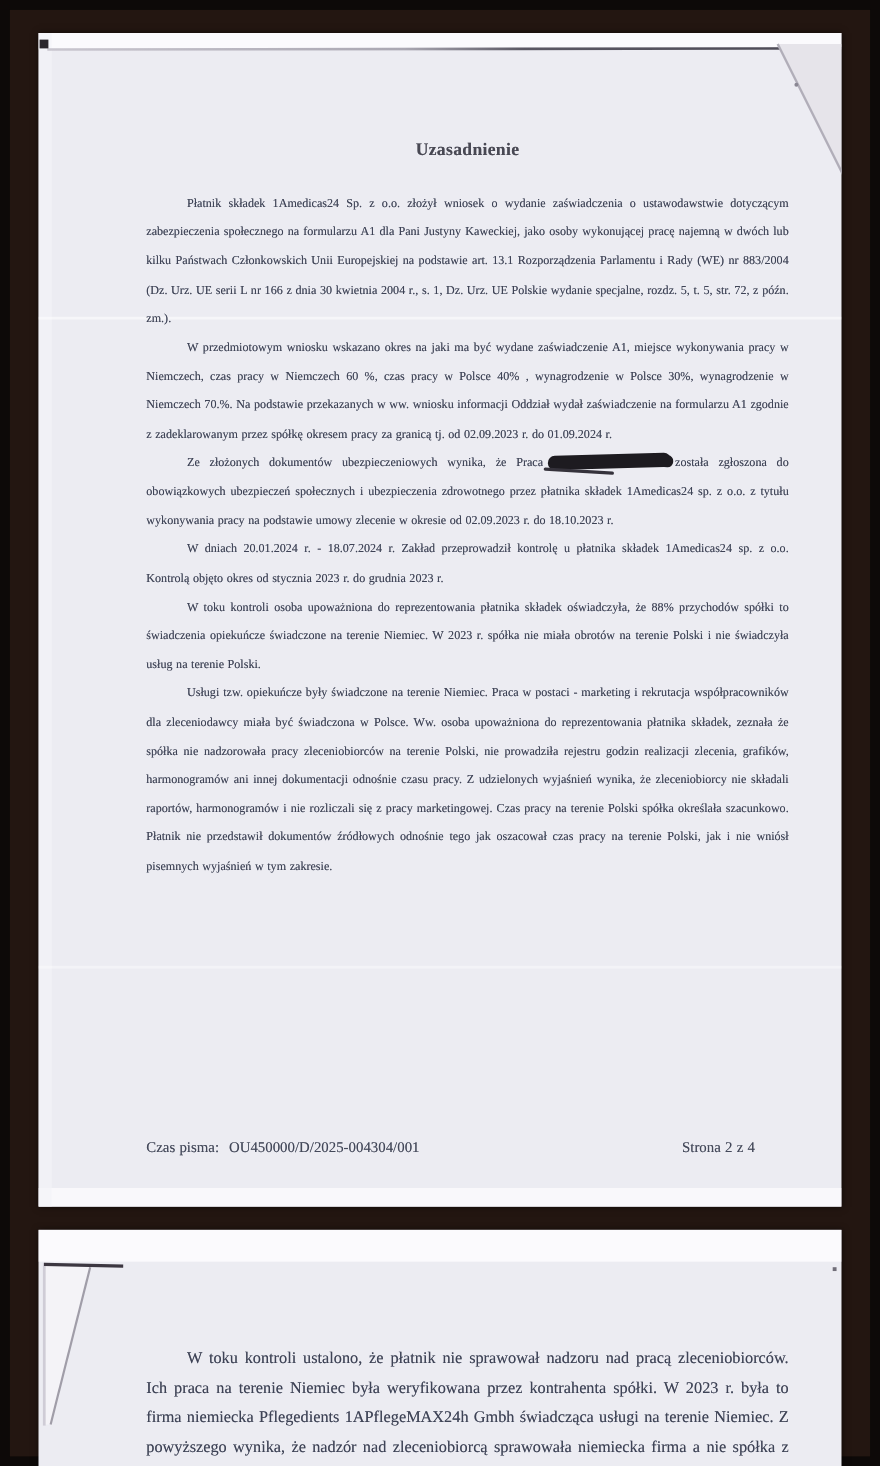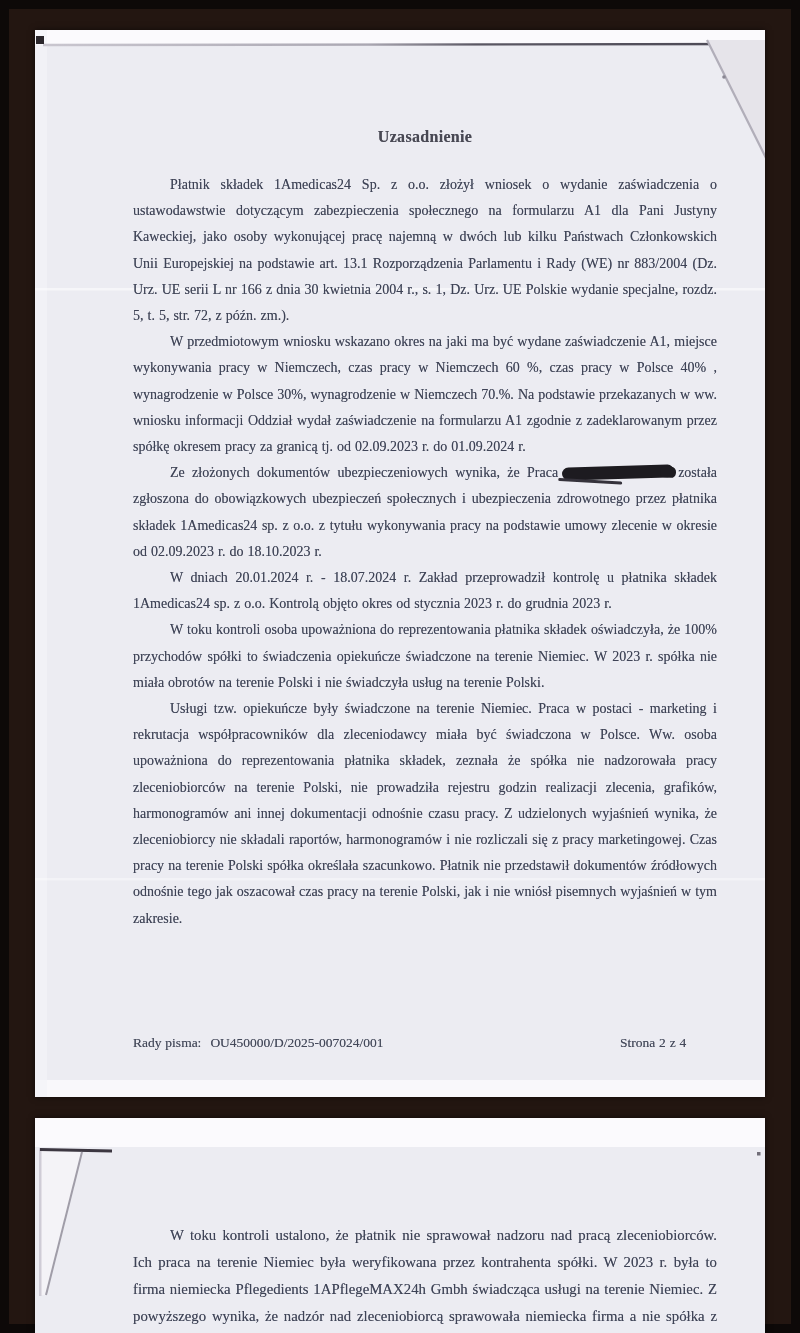--- a/index.html
+++ b/index.html
@@ -29,21 +29,21 @@
     text-shadow:0 0 0.5px rgba(62,67,86,0.55);
   }
   .p1-title{
     position:absolute;left:98px;top:98px;width:584px;
     text-align:center;font-weight:bold;font-size:16px;color:#484853;
     letter-spacing:0.3px;
     text-shadow:0 0 0.5px rgba(70,70,85,0.6);
   }
   .p1-body{
     position:absolute;left:98px;top:142px;width:584px;
-    font-size:14px;line-height:26.2px;
+    font-size:11px;line-height:26.2px;
   }
   .p1-body p{margin:0;text-indent:37px;}
   .p2-body{
     position:absolute;left:98px;top:104px;width:584px;
     font-size:14.8px;line-height:27px;
   }
   .p2-body p{margin:0;text-indent:37px;}
   .redaction-bar{
     display:inline-block;position:relative;
     width:112px;height:13px;margin:0 4px;vertical-align:-2px;
@@ -99,26 +99,26 @@
       <rect x="0" y="848" width="730" height="2.5" fill="#ffffff" opacity="0.4"></rect>
     </svg>
 
     <div class="p1-title doc-text">Uzasadnienie</div>
 
     <div class="p1-body doc-text">
       <p>Płatnik składek 1Amedicas24 Sp. z o.o. złożył wniosek o wydanie zaświadczenia o ustawodawstwie dotyczącym zabezpieczenia społecznego na formularzu A1 dla Pani Justyny Kaweckiej, jako osoby wykonującej pracę najemną w dwóch lub kilku Państwach Członkowskich Unii Europejskiej na podstawie art. 13.1 Rozporządzenia Parlamentu i Rady (WE) nr 883/2004 (Dz. Urz. UE serii L nr 166 z dnia 30 kwietnia 2004 r., s. 1, Dz. Urz. UE Polskie wydanie specjalne, rozdz. 5, t. 5, str. 72, z późn. zm.).</p>
       <p>W przedmiotowym wniosku wskazano okres na jaki ma być wydane zaświadczenie A1, miejsce wykonywania pracy w Niemczech, czas pracy w Niemczech 60 %, czas pracy w Polsce 40% , wynagrodzenie w Polsce 30%, wynagrodzenie w Niemczech 70.%. Na podstawie przekazanych w ww. wniosku informacji Oddział wydał zaświadczenie na formularzu A1 zgodnie z zadeklarowanym przez spółkę okresem pracy za granicą tj. od 02.09.2023 r. do 01.09.2024 r.</p>
       <p><span>Ze złożonych dokumentów ubezpieczeniowych wynika, że Praca</span><span class="redaction-bar"></span><span>została zgłoszona do obowiązkowych ubezpieczeń społecznych i ubezpieczenia zdrowotnego przez płatnika składek 1Amedicas24 sp. z o.o. z tytułu wykonywania pracy na podstawie umowy zlecenie w okresie od 02.09.2023 r. do 18.10.2023 r.</span></p>
       <p>W dniach 20.01.2024 r. - 18.07.2024 r. Zakład przeprowadził kontrolę u płatnika składek 1Amedicas24 sp. z o.o. Kontrolą objęto okres od stycznia 2023 r. do grudnia 2023 r.</p>
-      <p>W toku kontroli osoba upoważniona do reprezentowania płatnika składek oświadczyła, że 100% przychodów spółki to świadczenia opiekuńcze świadczone na terenie Niemiec. W 2023 r. spółka nie miała obrotów na terenie Polski i nie świadczyła usług na terenie Polski.</p>
+      <p>W toku kontroli osoba upoważniona do reprezentowania płatnika składek oświadczyła, że 88% przychodów spółki to świadczenia opiekuńcze świadczone na terenie Niemiec. W 2023 r. spółka nie miała obrotów na terenie Polski i nie świadczyła usług na terenie Polski.</p>
       <p>Usługi tzw. opiekuńcze były świadczone na terenie Niemiec. Praca w postaci - marketing i rekrutacja współpracowników dla zleceniodawcy miała być świadczona w Polsce. Ww. osoba upoważniona do reprezentowania płatnika składek, zeznała że spółka nie nadzorowała pracy zleceniobiorców na terenie Polski, nie prowadziła rejestru godzin realizacji zlecenia, grafików, harmonogramów ani innej dokumentacji odnośnie czasu pracy. Z udzielonych wyjaśnień wynika, że zleceniobiorcy nie składali raportów, harmonogramów i nie rozliczali się z pracy marketingowej. Czas pracy na terenie Polski spółka określała szacunkowo. Płatnik nie przedstawił dokumentów źródłowych odnośnie tego jak oszacował czas pracy na terenie Polski, jak i nie wniósł pisemnych wyjaśnień w tym zakresie.</p>
     </div>
 
     <div class="p1-footer doc-text">
-      <span>Rady pisma:</span><span class="ref">OU450000/D/2025-007024/001</span>
+      <span>Czas pisma:</span><span class="ref">OU450000/D/2025-004304/001</span>
       <span class="pageno">Strona 2 z 4</span>
     </div>
   </div>
 
   <div class="page" id="page2">
 
     <svg class="overlay" viewBox="0 0 730 215" preserveAspectRatio="none">
 
       <rect x="0" y="0" width="730" height="29" fill="#fbfafd"></rect>
 

